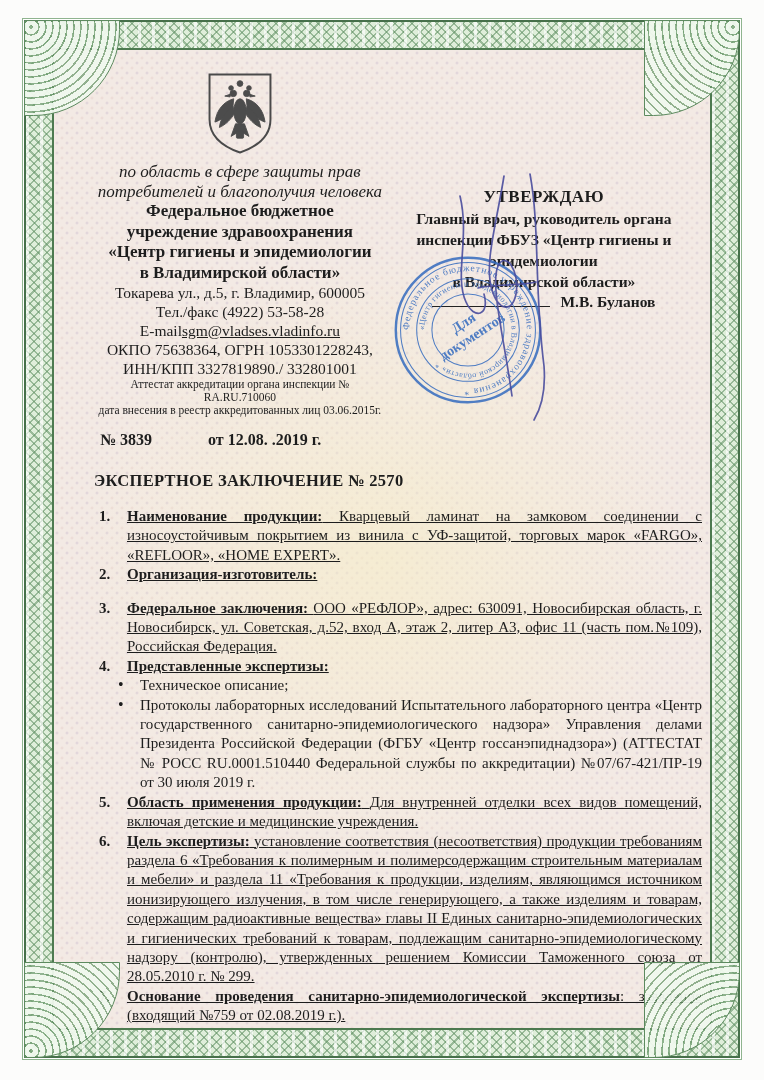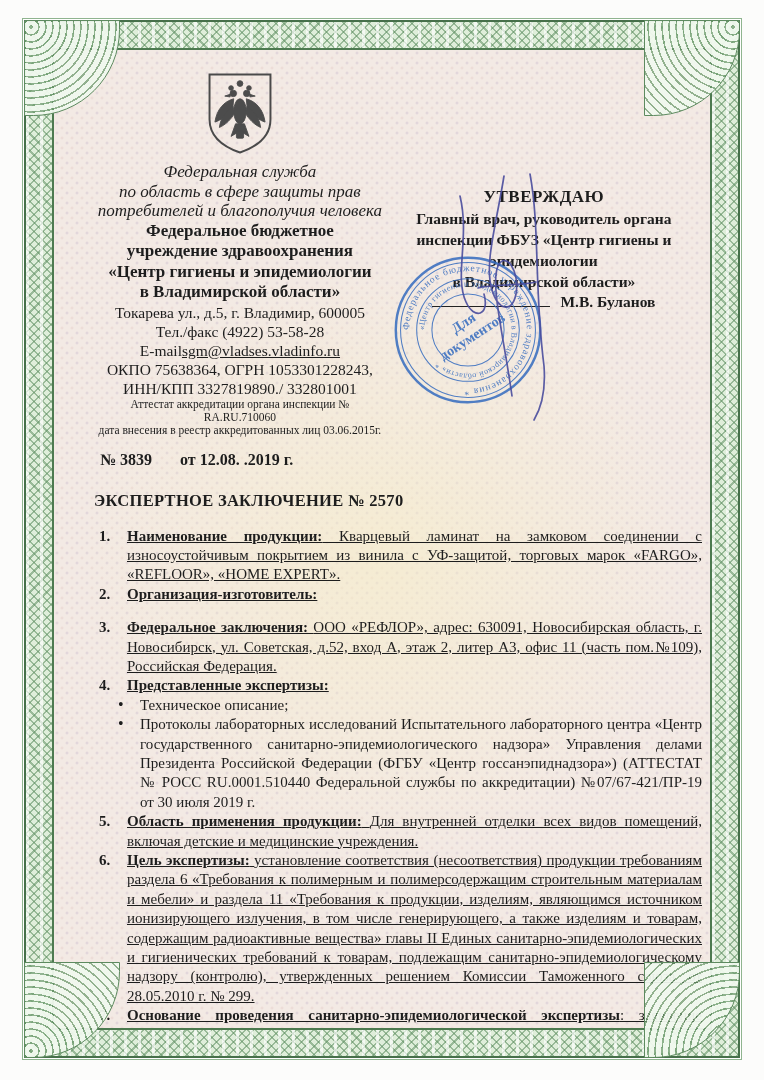--- a/index.html
+++ b/index.html
@@ -44,21 +44,21 @@
   .b-line{font-weight:bold;font-size:17px;line-height:20.5px;}
   .a-line{font-size:15.5px;line-height:19px;}
   .s-line{font-size:11.5px;line-height:13px;}
   .email u{text-decoration:underline;}
   .approve{font-weight:bold;font-size:17px;line-height:22px;letter-spacing:.5px;}
   .r-line{font-weight:bold;font-size:15.5px;line-height:21px;}
   .sig-row{margin-top:1px;font-weight:bold;font-size:15.5px;}
   .sig-line{display:inline-block;width:118px;border-bottom:1.8px solid #222;vertical-align:baseline;margin-right:10px;}
 
   
-  .numline{display:flex;gap:28px;font-weight:bold;font-size:16px;margin-top:14px;padding-left:6px;}
+  .numline{display:flex;gap:56px;font-weight:bold;font-size:16px;margin-top:14px;padding-left:6px;}
   .doc-title{text-align:left;font-weight:bold;font-size:16.5px;margin-top:22px;letter-spacing:.3px;}
 
   
   .items{margin-top:16px;}
   .item{display:flex;font-size:15px;line-height:19.4px;}
   .item-num{width:33px;flex:none;font-weight:bold;padding-left:5px;box-sizing:border-box;}
   .item-body{flex:1;text-align:justify;text-decoration:underline;}
   .item-label{font-weight:bold;}
   .gap-after{margin-bottom:14px;}
   .bullet{display:flex;padding-left:24px;}
@@ -96,21 +96,20 @@
               <path d="M59,27 L65,29 L59,30 Z"></path>
             <ellipse cx="48" cy="46" rx="7" ry="14"></ellipse>
             <path d="M41,32 C30,35 22,44 20,58 C27,56 34,50 40,42 Z"></path>
             <path d="M55,32 C66,35 74,44 76,58 C69,56 62,50 56,42 Z"></path>
             <path d="M40,40 C32,46 26,54 25,64 C32,61 38,55 42,48 Z"></path>
             <path d="M56,40 C64,46 70,54 71,64 C64,61 58,55 54,48 Z"></path>
             <path d="M43,60 L38,74 L48,68 L58,74 L53,60 Z"></path>
             <rect x="44" y="68" width="8" height="8" rx="1"></rect>
           </g>
         </svg>
-        <div class="it-line">Федеральная служба</div>
         <div class="it-line">по область в сфере защиты прав</div>
         <div class="it-line">потребителей и благополучия человека</div>
         <div class="b-line">Федеральное бюджетное</div>
         <div class="b-line">учреждение здравоохранения</div>
         <div class="b-line">«Центр гигиены и эпидемиологии</div>
         <div class="b-line">в  Владимирской области»</div>
         <div class="a-line">Токарева ул.,  д.5, г. Владимир, 600005</div>
         <div class="a-line">Тел./факс (4922) 53-58-28</div>
         <div class="a-line email"><span>E-mail</span><u>sgm@vladses.vladinfo.ru</u></div>
         <div class="a-line">ОКПО 75638364, ОГРН 1053301228243,</div>

